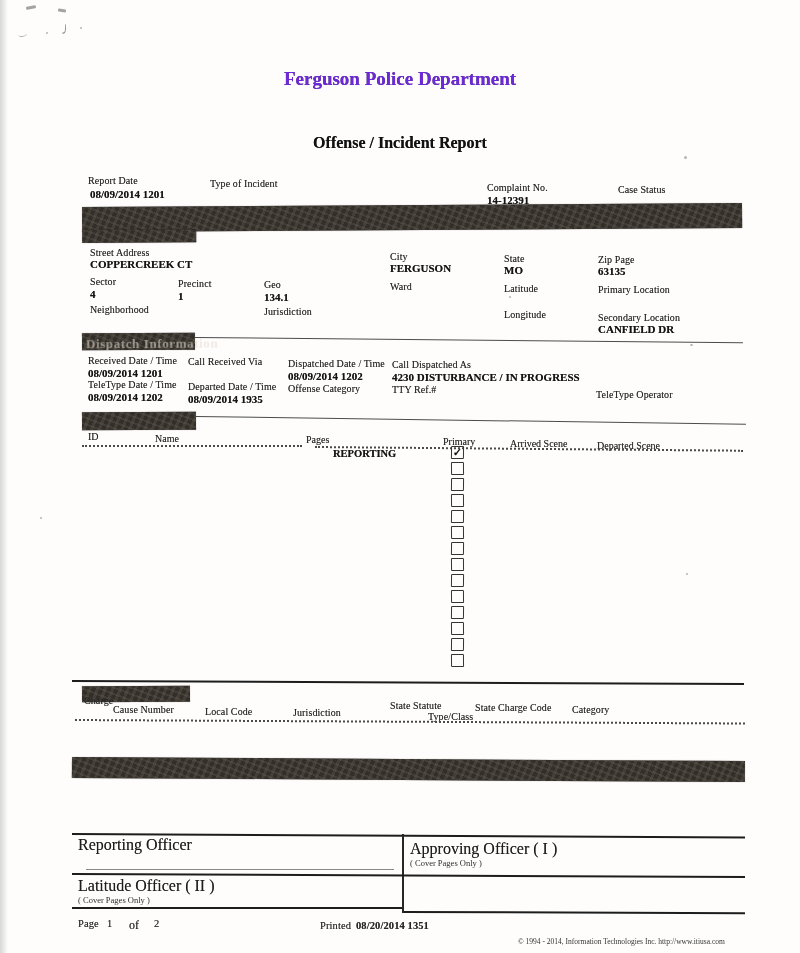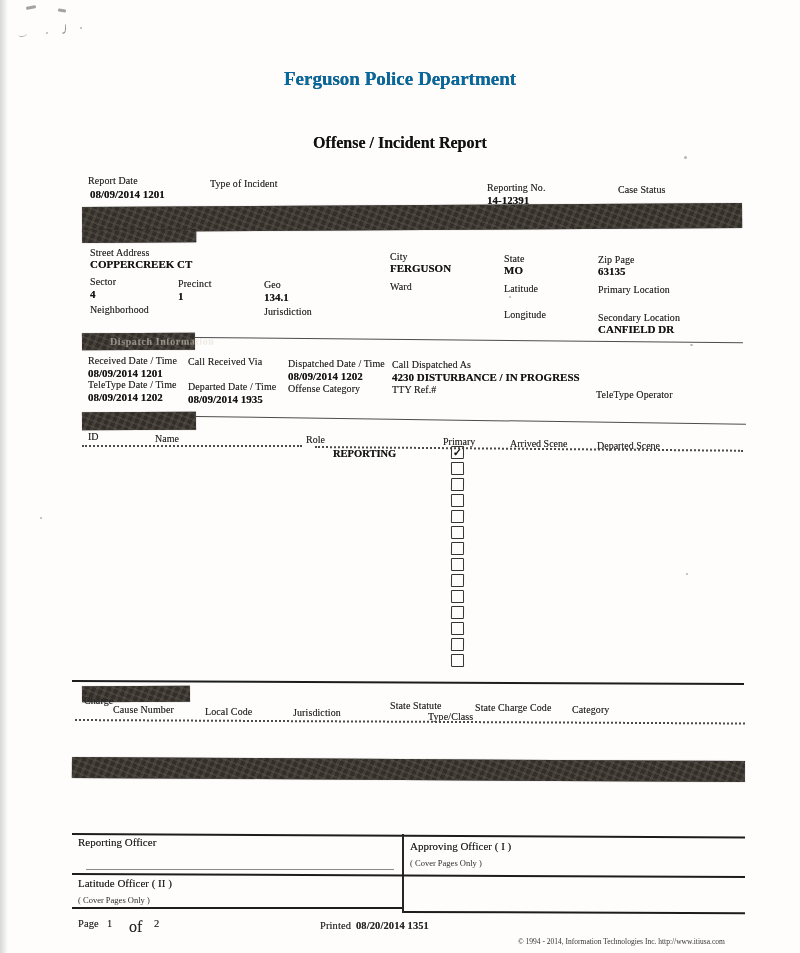--- a/index.html
+++ b/index.html
@@ -12,58 +12,57 @@
   .scan-edge{position:absolute;left:0;top:0;width:8px;height:953px;
     background:linear-gradient(to right,#d7d7d5,#ececea 55%,rgba(255,255,255,0));}
   
   .lb{position:absolute;font-size:10px;color:#262626;white-space:nowrap;letter-spacing:.1px;
       text-shadow:0 0 .4px rgba(40,40,40,.55);}
   .vl{position:absolute;font-size:11px;font-weight:bold;color:#141414;white-space:nowrap;
       text-shadow:0 0 .4px rgba(0,0,0,.6);}
   .hd{position:absolute;font-size:10px;color:#242424;white-space:nowrap;
       text-shadow:0 0 .4px rgba(40,40,40,.5);}
   .title{position:absolute;left:0;right:0;top:68px;text-align:center;font-size:19px;font-weight:bold;
-      color:#0369a1;text-shadow:0 0 .6px rgba(0,0,0,.7);}
+      color:#6d28d9;text-shadow:0 0 .6px rgba(0,0,0,.7);}
   .addr{position:absolute;left:0;right:0;top:100px;text-align:center;font-size:10px;color:#222;}
   .subtitle{position:absolute;left:0;right:0;top:134px;text-align:center;font-size:16px;font-weight:bold;
       color:#111;text-shadow:0 0 .5px rgba(0,0,0,.7);}
   
   .redact{
     position:absolute;
     background:
       repeating-linear-gradient(113deg, rgba(110,100,90,.30) 0 3px, rgba(0,0,0,0) 3px 7px),
       repeating-linear-gradient(21deg, rgba(140,130,118,.18) 0 2px, rgba(0,0,0,0) 2px 6px),
       #322e29;
     box-shadow:0 0 1px rgba(0,0,0,.5);
   }
   .redact-label{
-    position:absolute;left:4px;top:3px;font-size:10px;font-weight:bold;
+    position:absolute;left:4px;top:3px;font-size:13px;font-weight:bold;
     color:rgba(226,219,206,.55);letter-spacing:.6px;white-space:nowrap;
     filter:blur(.6px);
-    margin-left:24px;
   }
   .hline{position:absolute;transform-origin:left center;background:#4c4c4c;height:1px;}
   .hline.heavy{height:2px;background:#1d1d1d;}
   .dotline{position:absolute;transform-origin:left center;height:0;border-top:2px dotted #4a4a4a;}
   .vline{position:absolute;width:1.5px;background:#262626;}
   
   .cbcol{position:absolute;left:451px;top:446px;width:14px;height:228px;}
   .cb{position:absolute;left:0;width:11px;height:11px;border:1.5px solid #343434;border-radius:1px;
       font-size:11px;line-height:10px;font-weight:bold;color:#111;text-align:center;}
   .cb:nth-child(odd){transform:rotate(.9deg);}
   .cb:nth-child(even){transform:rotate(-.7deg);}
   
   .speck{position:absolute;background:#8f8f8c;border-radius:50%;opacity:.65;}
   .dash{position:absolute;background:#5a5a58;opacity:.55;border-radius:1px;}
   .pencil-arc{position:absolute;width:9px;height:6px;border-bottom:1px solid #9a9a97;
       border-radius:0 0 60% 60%;opacity:.7;transform:rotate(-8deg);}
   .pencil-j{position:absolute;width:3px;height:9px;border-right:1.3px solid #77756f;
       border-bottom:1px solid #77756f;border-radius:0 0 4px 0;opacity:.8;transform:rotate(4deg);}
   .small-note{position:absolute;font-size:8.5px;color:#2c2c2c;white-space:nowrap;}
-  .sig{position:absolute;font-size:11px;color:#1d1d1d;white-space:nowrap;
+  .sig{position:absolute;font-size:16px;color:#1d1d1d;white-space:nowrap;
       text-shadow:0 0 .4px rgba(0,0,0,.5);}
   .copyright{position:absolute;font-size:7.5px;color:#333;white-space:nowrap;}
 </style>
 </head>
 <body>
 
 <div class="page">
 
   <div class="scan-edge"></div>
   <div class="dash" style="left:26px;top:6px;width:10px;height:3px;transform:rotate(-12deg)"></div>
@@ -79,21 +78,21 @@
   <div class="speck" style="left:686px;top:573px;width:2px;height:2px"></div>
   <div class="speck" style="left:40px;top:517px;width:2px;height:2px"></div>
   <div class="speck" style="left:509px;top:296px;width:2px;height:2px"></div>
 
   <div class="title">Ferguson Police Department</div>
   <div class="subtitle">Offense / Incident Report</div>
 
   <span class="lb" style="left:88px;top:175px">Report Date</span>
   <span class="vl" style="left:90px;top:188px">08/09/2014 1201</span>
   <span class="lb" style="left:210px;top:178px">Type of Incident</span>
-  <span class="lb" style="left:487px;top:182px">Reporting No.</span>
+  <span class="lb" style="left:487px;top:182px">Complaint No.</span>
   <span class="vl" style="left:487px;top:194px">14-12391</span>
   <span class="lb" style="left:618px;top:184px">Case Status</span>
 
   <div style="position:absolute;left:82px;top:205px;width:662px;height:40px;transform:rotate(-.35deg);transform-origin:left top">
     <div class="redact" style="left:0;top:2px;width:660px;height:25px"></div>
     <div class="redact" style="left:0;top:25px;width:114px;height:13px"></div>
   </div>
 
   <span class="lb" style="left:90px;top:247px">Street Address</span>
   <span class="vl" style="left:90px;top:258px">COPPERCREEK CT</span>
@@ -139,21 +138,21 @@
   <span class="vl" style="left:188px;top:393px">08/09/2014 1935</span>
   <span class="lb" style="left:288px;top:383px">Offense Category</span>
   <span class="lb" style="left:392px;top:384px">TTY Ref.#</span>
   <span class="lb" style="left:596px;top:389px">TeleType Operator</span>
 
   <div class="redact" style="left:82px;top:412px;width:114px;height:18px;transform:rotate(-.3deg)"></div>
   <div class="hline" style="left:196px;top:416px;width:550px;transform:rotate(.8deg)"></div>
 
   <span class="hd" style="left:88px;top:431px">ID</span>
   <span class="hd" style="left:155px;top:433px">Name</span>
-  <span class="hd" style="left:306px;top:434px">Role</span>
+  <span class="hd" style="left:306px;top:434px">Pages</span>
   <span class="hd" style="left:443px;top:436px">Primary</span>
   <span class="hd" style="left:510px;top:438px">Arrived Scene</span>
   <span class="hd" style="left:597px;top:440px">Departed Scene</span>
 
   <div class="dotline" style="left:82px;top:445px;width:220px"></div>
   <div class="dotline" style="left:315px;top:446px;width:428px;transform:rotate(.5deg)"></div>
 
   <span class="vl" style="left:333px;top:448px;font-size:10.5px">REPORTING</span>
 
   <div class="cbcol">
@@ -198,19 +197,19 @@
   <div class="hline heavy" style="left:72px;top:873px;width:673px;transform:rotate(.25deg)"></div>
 
   <span class="sig" style="left:78px;top:877px">Latitude Officer ( II )</span>
   <span class="small-note" style="left:78px;top:895px">( Cover Pages Only )</span>
 
   <div class="hline heavy" style="left:72px;top:907px;width:330px"></div>
   <div class="hline heavy" style="left:404px;top:911px;width:341px;transform:rotate(.2deg)"></div>
 
   <span class="lb" style="left:78px;top:918px;font-size:10.5px">Page</span>
   <span class="lb" style="left:107px;top:918px;font-size:10.5px">1</span>
-  <span class="lb" style="left:129px;top:918px;font-size:16px">of</span>
+  <span class="lb" style="left:129px;top:918px;font-size:12px">of</span>
   <span class="lb" style="left:154px;top:918px;font-size:10.5px">2</span>
   <span class="lb" style="left:320px;top:920px;font-size:10.5px">Printed</span>
   <span class="lb" style="left:356px;top:920px;font-size:10.5px;font-weight:bold">08/20/2014 1351</span>
 
   <span class="copyright" style="left:518px;top:937px">© 1994 - 2014, Information Technologies Inc. http://www.itiusa.com</span>
 </div>
 
 </body></html>

